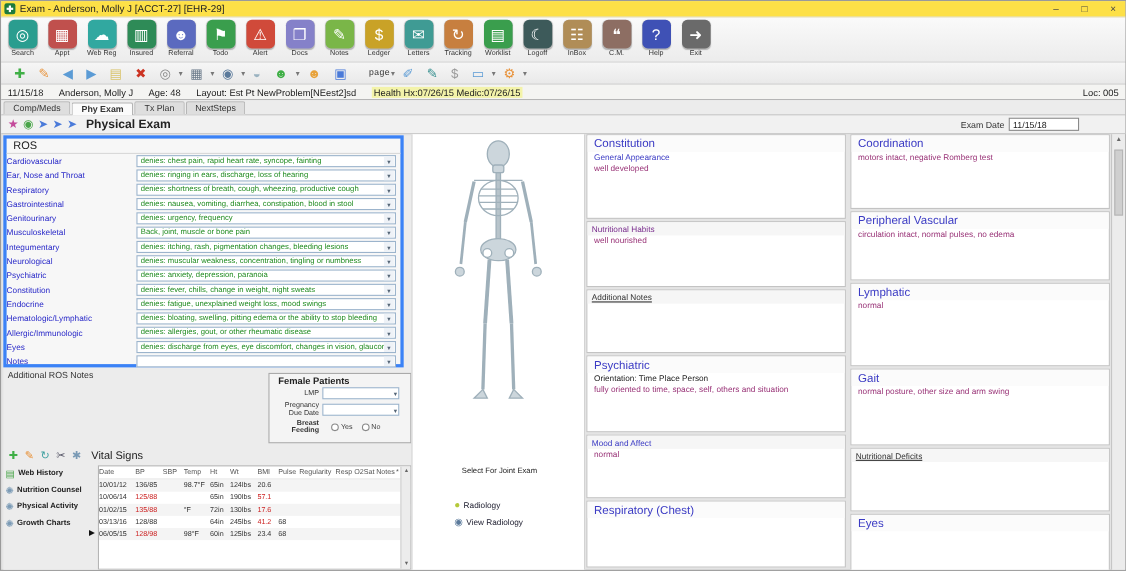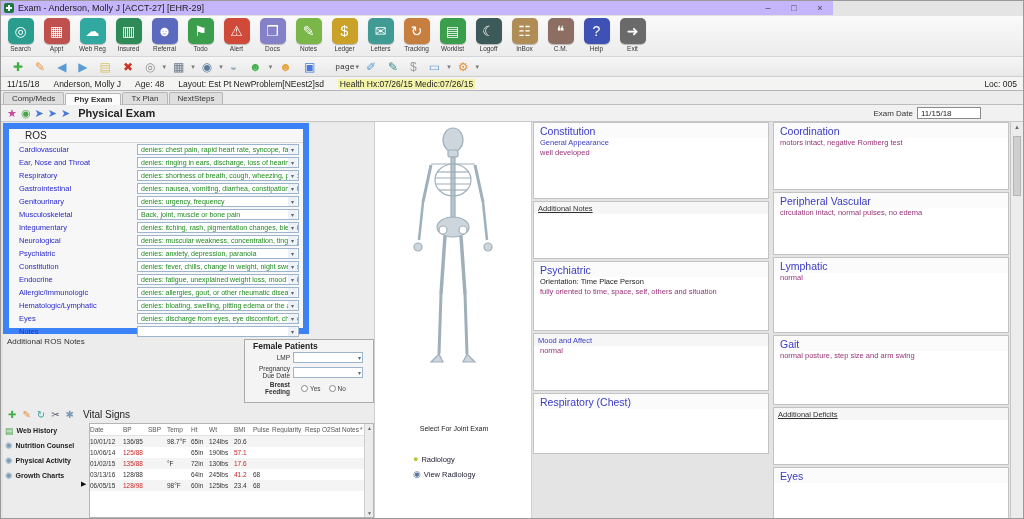--- a/index.html
+++ b/index.html
@@ -1,20 +1,20 @@
 <!DOCTYPE html>
 <html><head>
 <meta charset="utf-8">
 <style>
   * { margin:0; padding:0; box-sizing:border-box; }
   body { font-family:"Liberation Sans", sans-serif; background:#d8d8d8; }
   .screen { position:relative; width:1024px; height:519px; background:#e4e4e4; overflow:hidden; border:1px solid #9a9a9a; }
 
   
-  .titlebar { position:absolute; left:0; top:0; width:832px; height:15px; background:#c4b5fd; display:flex; align-items:center; border-bottom:1px solid #e0e0e0; }
+  .titlebar { position:absolute; left:0; top:0; width:1024px; height:15px; background:#fde047; display:flex; align-items:center; border-bottom:1px solid #e0e0e0; }
   .app-ico { width:10px; height:10px; background:#1d7a3d; border-radius:2px; margin:0 4px 0 3px; position:relative; }
   .app-ico:after { content:""; position:absolute; left:4px; top:2px; width:2px; height:6px; background:#fff; }
   .app-ico:before { content:""; position:absolute; left:2px; top:4px; width:6px; height:2px; background:#fff; }
   .titlebar .ttl { font-size:9px; color:#222; }
   .wctrl { margin-left:auto; display:flex; }
   .wctrl span { width:26px; height:14px; font-size:9px; color:#444; display:flex; align-items:center; justify-content:center; cursor:default; }
 
   
   .toolbar1 { position:absolute; left:0; top:15px; width:1024px; height:41px; background:linear-gradient(#fafafa,#ececec); display:flex; align-items:flex-start; padding:2px 0 0 4px; border-bottom:1px solid #d5d5d5; }
   .tb-item { width:31px; margin-right:5px; display:flex; flex-direction:column; align-items:center; cursor:default; }
@@ -41,21 +41,21 @@
   
   .examhead { position:absolute; left:0; top:104px; width:1024px; height:17px; background:#f1f1f1; border-bottom:1px solid #c8c8c8; display:flex; align-items:center; }
   .eh-ic { font-size:11px; margin:0 2px; line-height:1; }
   .eh-title { font-size:11px; color:#222; margin-left:6px; font-weight:bold; }
   .eh-right { margin-left:auto; display:flex; align-items:center; margin-right:44px; }
   .eh-datelbl { font-size:8px; color:#333; margin-right:4px; }
   .eh-dateinp { width:64px; height:12px; border:1px solid #8a8a8a; background:#fff; font-size:8px; color:#222; padding:0 3px; display:flex; align-items:center; }
 
   
   .leftcol { position:absolute; left:2px; top:122px; width:371px; height:397px; background:#ececec; }
-  .rosbox { position:absolute; left:0; top:0; width:306px; height:211px; background:#f7f7f7; border:6px solid #3b82f6;padding-left:10px; }
+  .rosbox { position:absolute; left:0; top:0; width:364px; height:211px; background:#f7f7f7; border:3px solid #3b82f6; }
   .ros-title { font-size:10px; color:#222; padding:1px 6px; border-bottom:1px solid #d9d9d9; }
   .ros-row { display:flex; align-items:center; height:13px; }
   .ros-lbl { width:118px; font-size:7.5px; color:#2929c8; padding-right:4px; white-space:nowrap; }
   .ros-sel { flex:1; height:11px; margin-right:4px; border:1px solid #9cb4cc; background:#fff; display:flex; align-items:center; font-size:7px; color:#1e8a1e; padding-left:3px; position:relative; white-space:nowrap; overflow:hidden; }
   .ros-sel .arr { position:absolute; right:1px; top:0; width:9px; height:100%; display:flex; align-items:center; justify-content:center; color:#567; font-size:6px; background:#eef2f7; }
   .addnotes { position:absolute; left:4px; top:214px; font-size:8px; color:#333; }
 
   
   .fembox { position:absolute; right:0px; top:216px; width:130px; height:64px; background:#f4f4f4; border:1px solid #aaa; }
   .fem-title { font-size:8.5px; font-weight:bold; color:#222; padding:1px 0 1px 8px; }
@@ -302,26 +302,26 @@
           </div>
           <div class="ros-row">
             <div class="ros-lbl">Constitution</div>
             <div class="ros-sel">denies: fever, chills, change in weight, night sweats<span class="arr">▾</span></div>
           </div>
           <div class="ros-row">
             <div class="ros-lbl">Endocrine</div>
             <div class="ros-sel">denies: fatigue, unexplained weight loss, mood swings<span class="arr">▾</span></div>
           </div>
           <div class="ros-row">
+            <div class="ros-lbl">Hematologic/Lymphatic</div>
+            <div class="ros-sel">denies: bloating, swelling, pitting edema or the ability to stop bleeding<span class="arr">▾</span></div>
+          </div>
+          <div class="ros-row">
             <div class="ros-lbl">Allergic/Immunologic</div>
             <div class="ros-sel">denies: allergies, gout, or other rheumatic disease<span class="arr">▾</span></div>
-          </div>
-          <div class="ros-row">
-            <div class="ros-lbl">Hematologic/Lymphatic</div>
-            <div class="ros-sel">denies: bloating, swelling, pitting edema or the ability to stop bleeding<span class="arr">▾</span></div>
           </div>
           <div class="ros-row">
             <div class="ros-lbl">Eyes</div>
             <div class="ros-sel">denies: discharge from eyes, eye discomfort, changes in vision, glaucoma<span class="arr">▾</span></div>
           </div>
           <div class="ros-row">
             <div class="ros-lbl">Notes</div>
             <div class="ros-sel">
               <span class="arr">▾</span>
             </div>
@@ -530,20 +530,24 @@
     </div>
   </div>
 
   <div class="rightcol">
     <div class="pcol l" id="pcolL">
         <div class="panel" style="height: 77px;">
           <div class="p-title-large">Constitution</div>
           <div class="p-line c-blue">General Appearance</div>
           <div class="p-line c-purple">well developed</div>
         </div>
+        <div class="panel" style="height: 60px;">
+          <div class="p-title-small t-purple">Nutritional Habits</div>
+          <div class="p-line c-purple">well nourished</div>
+        </div>
         <div class="panel" style="height: 58px;">
           <div class="p-title-small t-dark">Additional Notes</div>
         </div>
         <div class="panel" style="height: 70px;">
           <div class="p-title-large">Psychiatric</div>
           <div class="p-line c-dark">Orientation:   Time Place Person</div>
           <div class="p-line c-purple">fully oriented to time, space, self, others and situation</div>
         </div>
         <div class="panel" style="height: 58px;">
           <div class="p-title-small t-blue">Mood and Affect</div>
@@ -561,24 +565,24 @@
         <div class="panel" style="height: 63px;">
           <div class="p-title-large">Peripheral Vascular</div>
           <div class="p-line c-purple">circulation intact, normal pulses, no edema</div>
         </div>
         <div class="panel" style="height: 76px;">
           <div class="p-title-large">Lymphatic</div>
           <div class="p-line c-purple">normal</div>
         </div>
         <div class="panel" style="height: 70px;">
           <div class="p-title-large">Gait</div>
-          <div class="p-line c-purple">normal posture, step size and arm swing</div>
+          <div class="p-line c-purple">normal posture, other size and arm swing</div>
         </div>
         <div class="panel" style="height: 58px;">
-          <div class="p-title-small t-dark">Additional Deficits</div>
+          <div class="p-title-small t-dark">Nutritional Deficits</div>
         </div>
         <div class="panel" style="height: 61px;">
           <div class="p-title-large">Eyes</div>
         </div>
       </div>
   </div>
   <div class="outer-scroll">
     <span class="up">▲</span>
     <span class="thumb"></span>
   </div>

